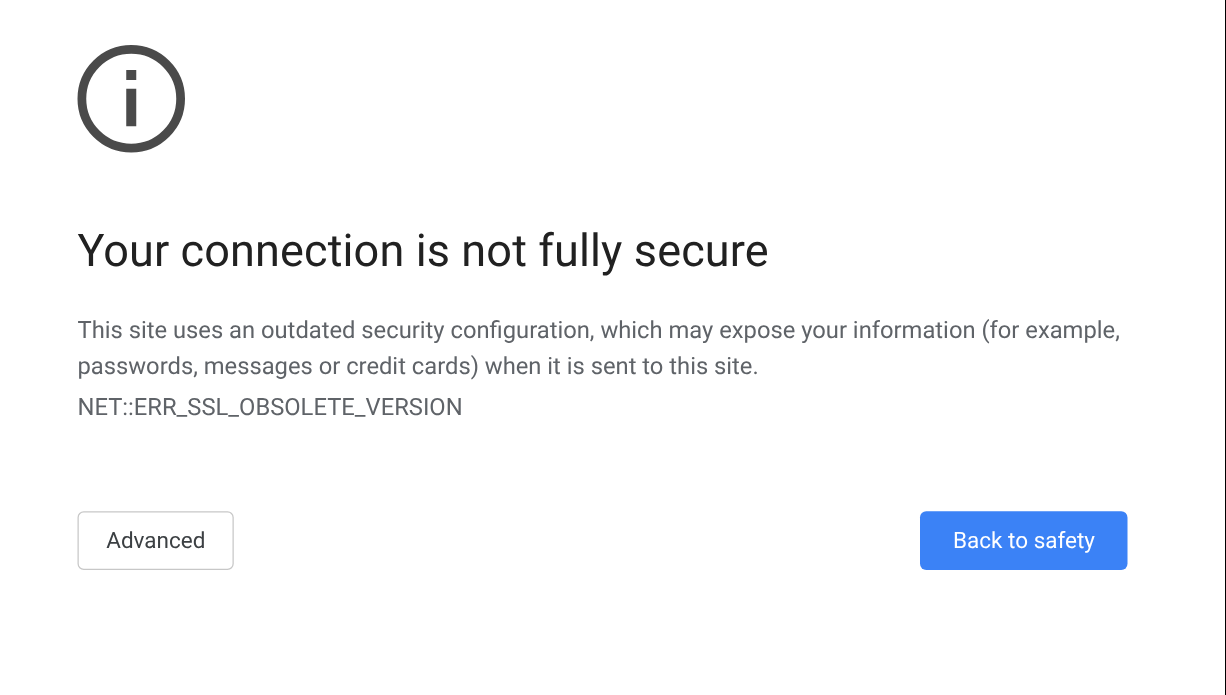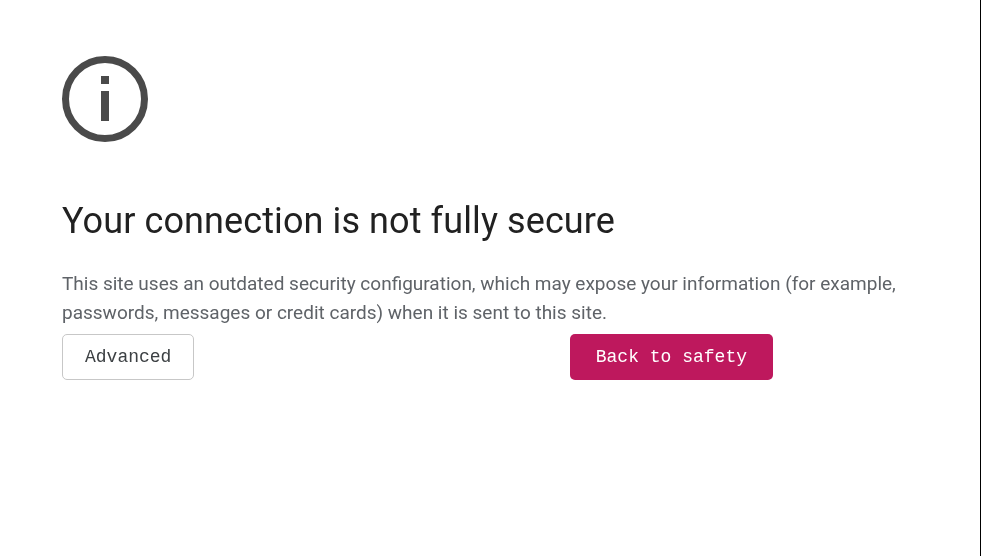--- a/index.html
+++ b/index.html
@@ -9,21 +9,21 @@
     }
     body {
       width: 981px;
       height: 556px;
       background: #ffffff;
       font-family: 'Segoe UI', Roboto, Arial, sans-serif;
       position: relative;
       border-right: 1px solid #000;
     }
     .container {
-      padding: 56px 62px 0 62px;
+      padding: 36px 62px 0 62px;
     }
     .icon-wrapper {
       margin-bottom: 58px;
     }
     .info-circle {
       width: 86px;
       height: 86px;
       border: 7px solid #4a4a4a;
       border-radius: 50%;
       display: flex;
@@ -63,35 +63,34 @@
     }
     .error-code {
       font-size: 19px;
       color: #5f6368;
       margin-bottom: 72px;
     }
     .button-row {
       display: flex;
       justify-content: space-between;
       align-items: center;
-      width: 711px;
-      font-family: Liberation Mono, monospace;
+      width: 840px;
     }
     .btn-advanced {
       background: #ffffff;
       border: 1px solid #c7c7c7;
       border-radius: 5px;
       padding: 12px 22px;
       font-size: 18px;
       color: #3c4043;
       cursor: pointer;
       font-family: inherit;
     }
     .btn-primary {
-      background: #be185d;
+      background: #3b82f6;
       border: none;
       border-radius: 5px;
       padding: 13px 26px;
       font-size: 18px;
       color: #ffffff;
       cursor: pointer;
       font-family: inherit;
     }
   </style>
 </head>
@@ -104,18 +103,19 @@
         <div class="info-i-dot"></div>
         <div class="info-i-stem"></div>
       </div>
     </div>
   </div>
 
   <h1 class="heading">Your connection is not fully secure</h1>
 
   <p class="description">This site uses an outdated security configuration, which may expose your information (for example, passwords, messages or credit cards) when it is sent to this site.</p>
 
+  <p class="error-code">NET::ERR_SSL_OBSOLETE_VERSION</p>
 
   <div class="button-row">
     <button class="btn-advanced">Advanced</button>
     <button class="btn-primary">Back to safety</button>
   </div>
 </div>
 
 </body></html>

